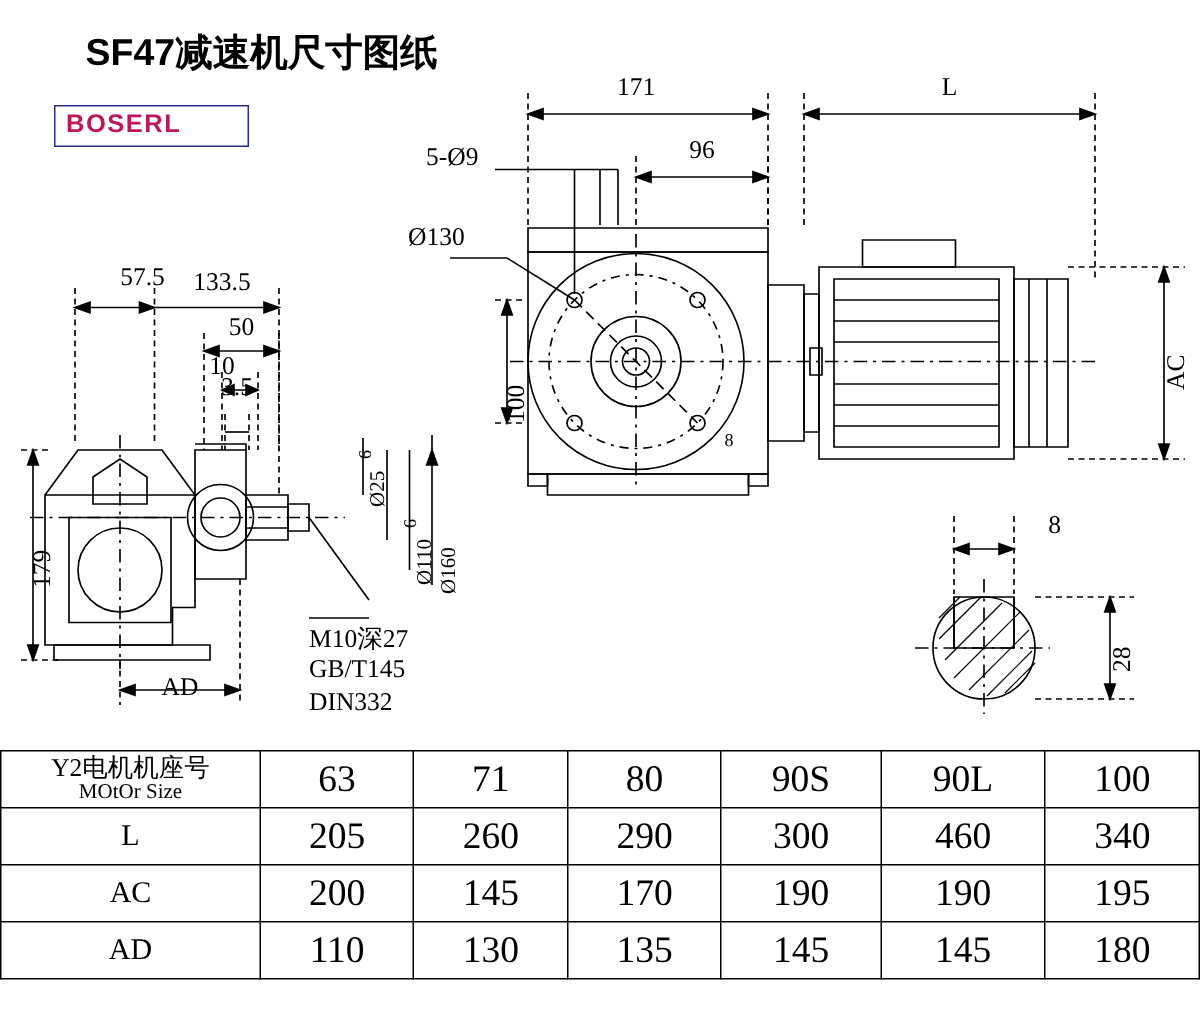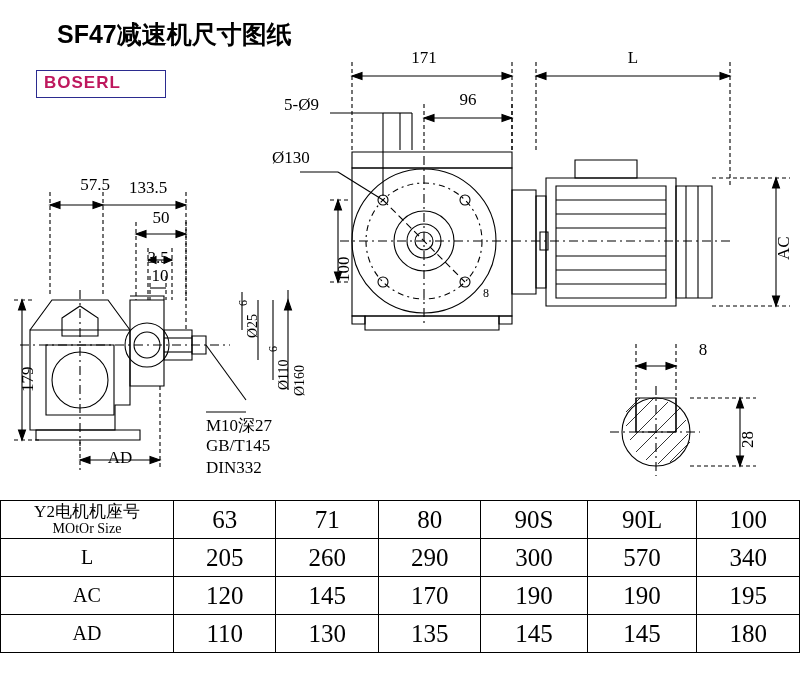--- a/index.html
+++ b/index.html
@@ -283,21 +283,21 @@
 
   <div class="lbl m rot" style="left:292px;top:396px;transform:rotate(-90deg);">Ø160</div>
   <div class="lbl m rot" style="left:276px;top:390px;transform:rotate(-90deg);">Ø110</div>
   <div class="lbl s rot" style="left:266px;top:352px;transform:rotate(-90deg);">6</div>
   <div class="lbl m rot" style="left:245px;top:338px;transform:rotate(-90deg);">Ø25</div>
   <div class="lbl s rot" style="left:236px;top:306px;transform:rotate(-90deg);">6</div>
 
   <div class="lbl big" style="left:76px;top:175px;transform:translateX(-50%);margin-left:19px;">57.5</div>
   <div class="lbl big" style="left:148px;top:178px;transform:translateX(-50%);">133.5</div>
   <div class="lbl big" style="left:161px;top:208px;transform:translateX(-50%);">50</div>
-  <div class="lbl big" style="left:160px;top:234px;transform:translateX(-50%);margin-top:32px;">10</div>
+  <div class="lbl big" style="left:148px;top:234px;transform:translateX(-50%);">10</div>
   <div class="lbl big" style="left:158px;top:248px;transform:translateX(-50%);">3.5</div>
   <div class="lbl big rot" style="left:18px;top:392px;transform:rotate(-90deg);">179</div>
   <div class="lbl big" style="left:120px;top:448px;transform:translateX(-50%);">AD</div>
 
   <div class="lbl big" style="left:206px;top:414px;">M10深27</div>
   <div class="lbl big" style="left:206px;top:436px;">GB/T145</div>
   <div class="lbl big" style="left:206px;top:458px;text-align:right;">DIN332</div>
 
   <div class="lbl big" style="left:703px;top:340px;transform:translateX(-50%);">8</div>
   <div class="lbl big rot" style="left:738px;top:448px;transform:rotate(-90deg);">28</div>
@@ -316,26 +316,26 @@
         <td>90S</td>
         <td>90L</td>
         <td>100</td>
       </tr>
       <tr>
         <td class="rowlbl">L</td>
         <td>205</td>
         <td>260</td>
         <td>290</td>
         <td>300</td>
-        <td>570</td>
+        <td>460</td>
         <td>340</td>
       </tr>
       <tr>
         <td class="rowlbl">AC</td>
-        <td>120</td>
+        <td>200</td>
         <td>145</td>
         <td>170</td>
         <td>190</td>
         <td>190</td>
         <td>195</td>
       </tr>
       <tr>
         <td class="rowlbl">AD</td>
         <td>110</td>
         <td>130</td>

